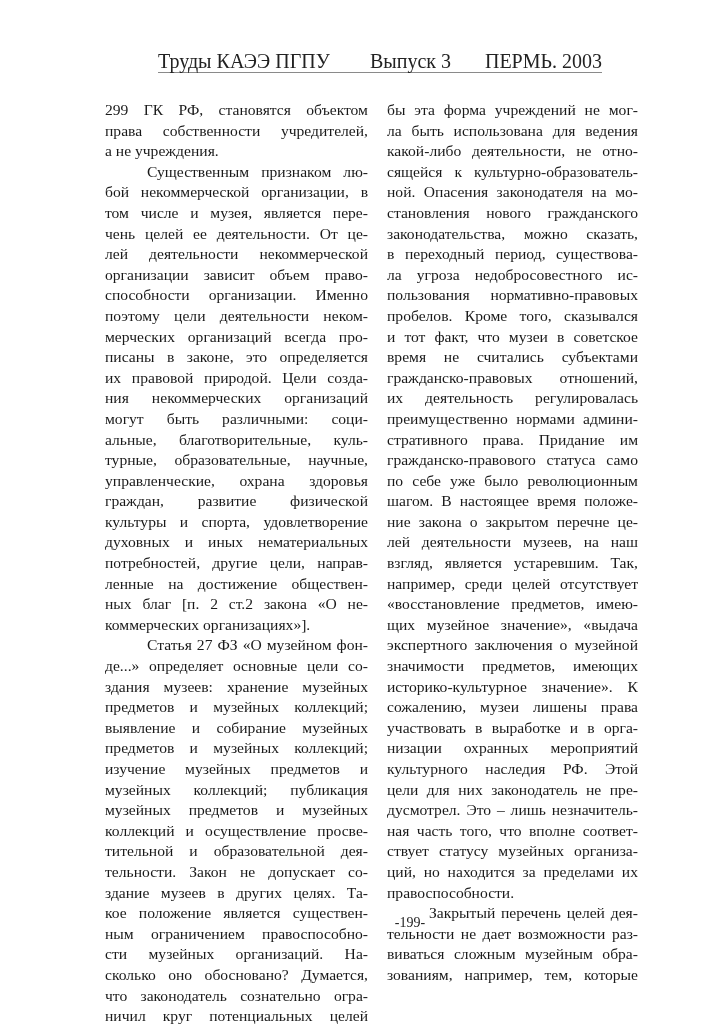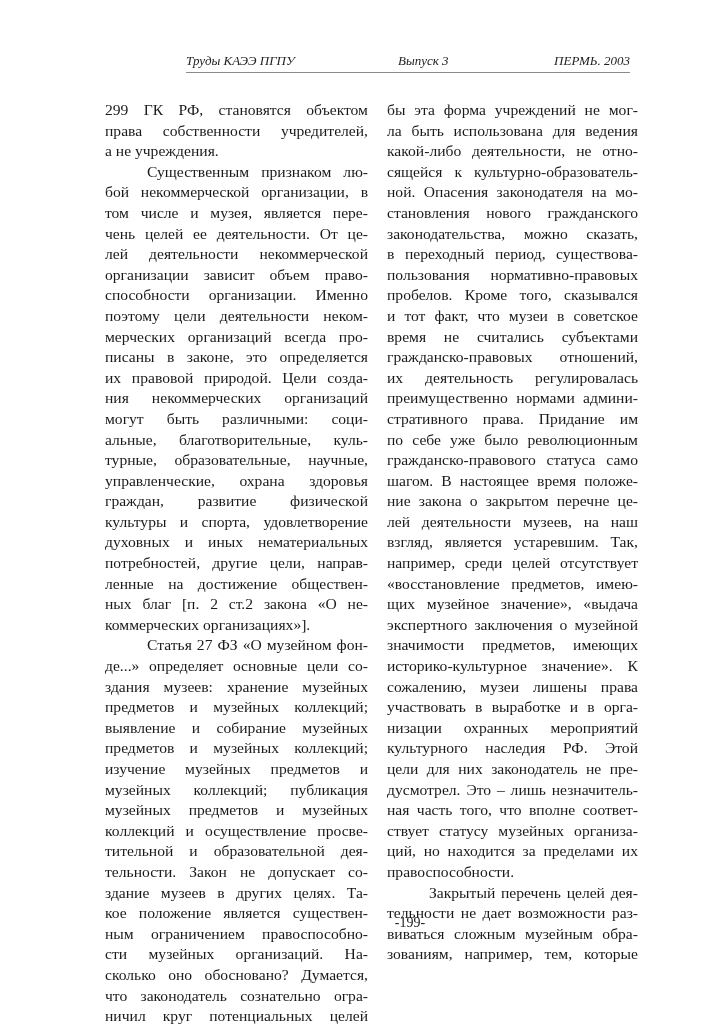--- a/index.html
+++ b/index.html
@@ -15,25 +15,23 @@
     font-family: "Liberation Serif", "DejaVu Serif", serif;
     color: #1a1a1a;
   }
   .header {
     position: absolute;
     left: 158px;
     top: 52px;
     width: 444px;
     height: 20px;
     border-bottom: 1.5px solid #8a8a8a;
-    font-style: italic;
-    font-size: 13px;
+    font-size: 20px;
     line-height: 18px;
     color: #222;
-    margin-left: 28px;
   }
   .header span { position: absolute; top: 0; white-space: nowrap; }
   .h-left { left: 0; }
   .h-mid { left: 212px; }
   .h-right { right: 0; }
 
   .col {
     position: absolute;
     top: 100px;
     font-size: 15.6px;
@@ -121,30 +119,31 @@
   </div>
 <div class="col col-right" id="col-right">
     <span class="line">бы эта форма учреждений не мог-</span>
     <span class="line">ла быть использована для ведения</span>
     <span class="line">какой-либо деятельности, не отно-</span>
     <span class="line">сящейся к культурно-образователь-</span>
     <span class="line">ной. Опасения законодателя на мо-</span>
     <span class="line">становления нового гражданского</span>
     <span class="line">законодательства, можно сказать,</span>
     <span class="line">в переходный период, существова-</span>
+    <span class="line">ла угроза недобросовестного ис-</span>
     <span class="line">пользования нормативно-правовых</span>
     <span class="line">пробелов. Кроме того, сказывался</span>
     <span class="line">и тот факт, что музеи в советское</span>
     <span class="line">время не считались субъектами</span>
     <span class="line">гражданско-правовых отношений,</span>
     <span class="line">их деятельность регулировалась</span>
     <span class="line">преимущественно нормами админи-</span>
     <span class="line">стративного права. Придание им</span>
+    <span class="line">гражданско-правового статуса само</span>
     <span class="line">по себе уже было революционным</span>
-    <span class="line">гражданско-правового статуса само</span>
     <span class="line">шагом. В настоящее время положе-</span>
     <span class="line">ние закона о закрытом перечне це-</span>
     <span class="line">лей деятельности музеев, на наш</span>
     <span class="line">взгляд, является устаревшим. Так,</span>
     <span class="line">например, среди целей отсутствует</span>
     <span class="line">«восстановление предметов, имею-</span>
     <span class="line">щих музейное значение», «выдача</span>
     <span class="line">экспертного заключения о музейной</span>
     <span class="line">значимости предметов, имеющих</span>
     <span class="line">историко-культурное значение». К</span>

